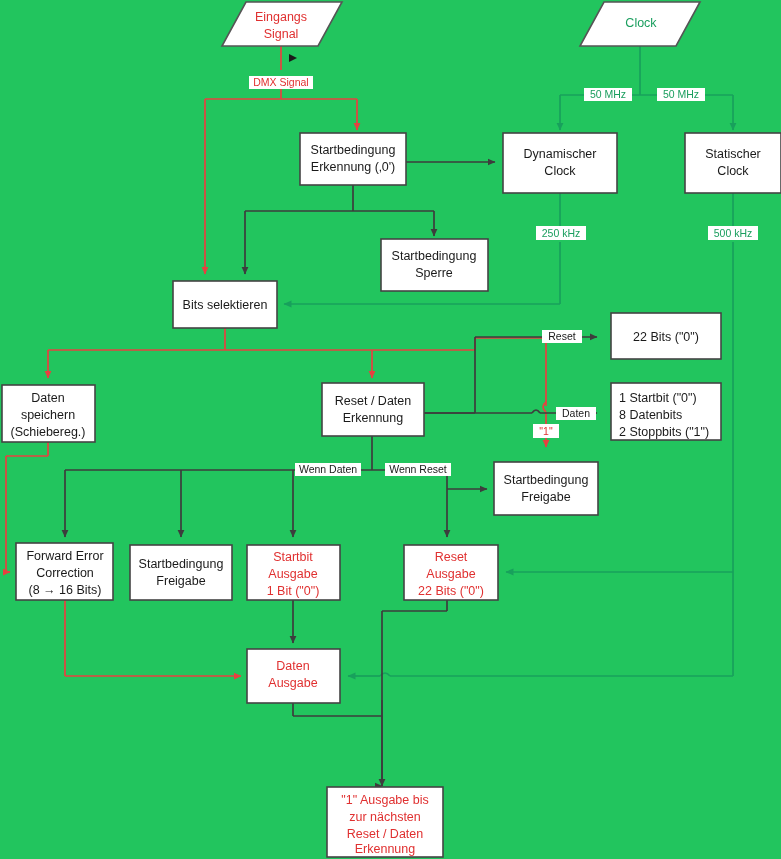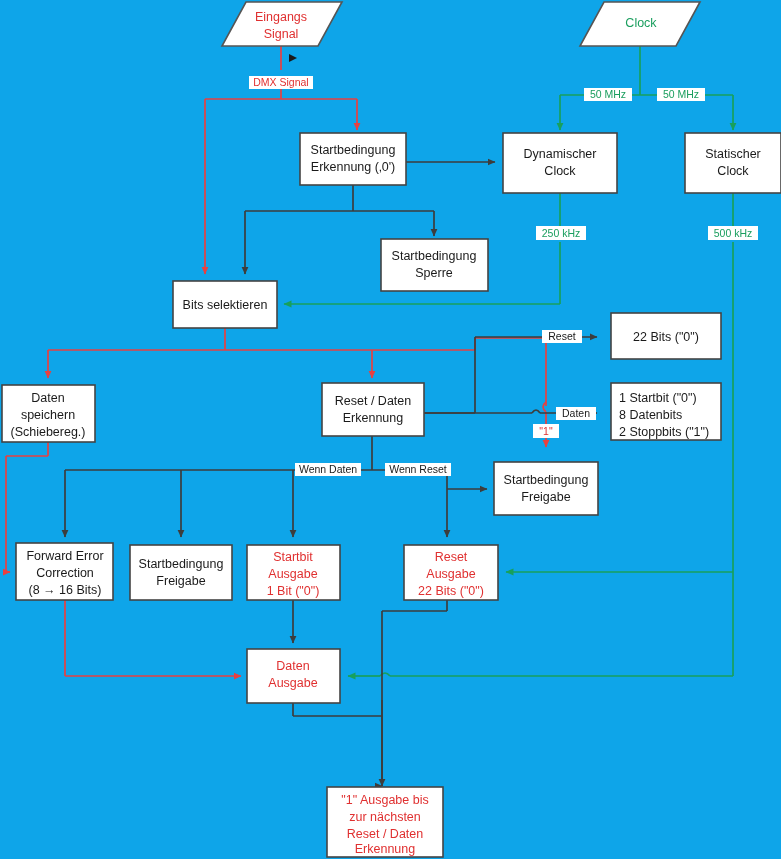--- a/index.html
+++ b/index.html
@@ -8,21 +8,21 @@
     padding: 0;
     background: #ffffff;
   }
   body {
     font-family: "Liberation Sans", sans-serif;
   }
   #diagram-root {
     position: relative;
     width: 781px;
     height: 859px;
-    background: #0ea5e9;
+    background: #22c55e;
     overflow: hidden;
   }
   svg#flow {
     position: absolute;
     top: 0;
     left: 0;
     width: 781px;
     height: 859px;
     display: block;
   }

